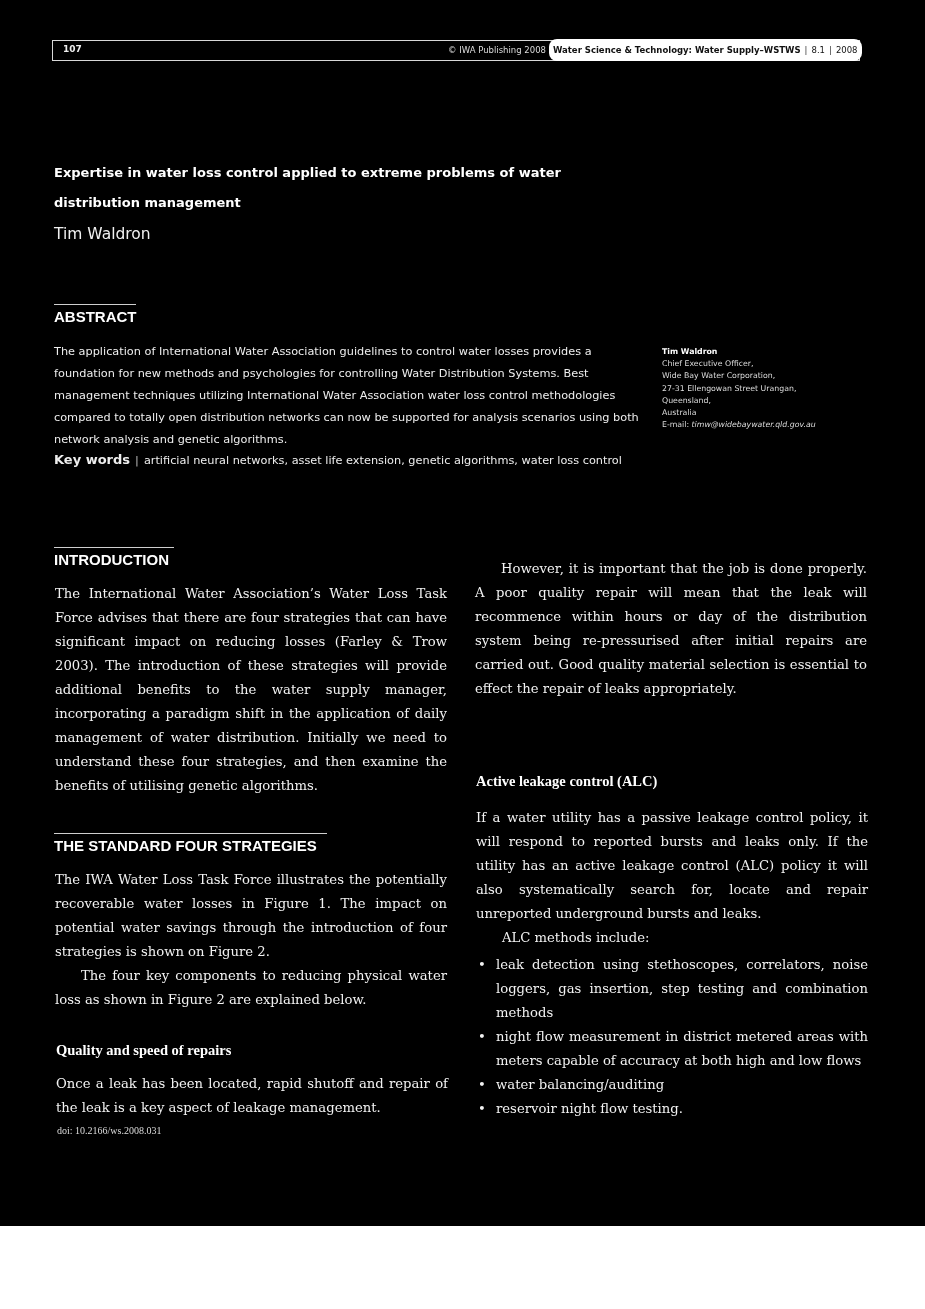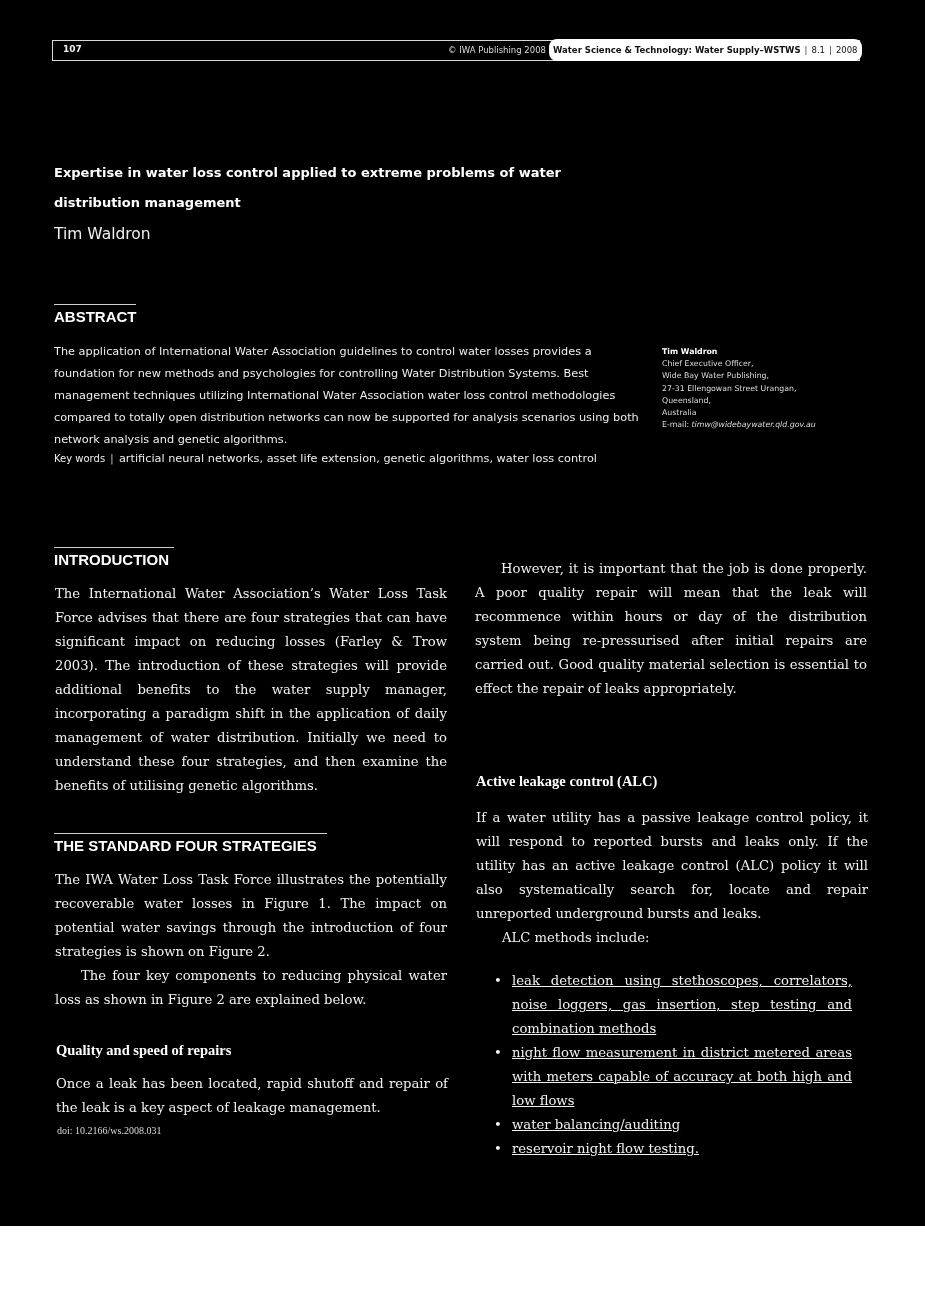--- a/index.html
+++ b/index.html
@@ -45,21 +45,21 @@
   }
 
   .abstract {
     position: absolute; left: 54px; top: 341px; width: 585px;
     font-family: "DejaVu Sans", sans-serif; font-size: 11.3px; line-height: 22px; color: #eee;
   }
   .keywords {
     position: absolute; left: 54px; top: 452px; width: 600px;
     font-family: "DejaVu Sans", sans-serif; font-size: 11.3px; color: #eee; white-space: nowrap;
   }
-  .keywords .kw-label { font-weight: normal; font-size: 10px; }
+  .keywords .kw-label { font-weight: bold; font-size: 13px; }
   .keywords .kw-sep { margin: 0 5px; color: #bbb; }
 
   .affil {
     position: absolute; left: 662px; top: 346px; width: 200px;
     font-family: "DejaVu Sans", sans-serif; font-size: 7.8px; line-height: 12.2px; color: #ddd;
   }
   .affil .aff-name { font-weight: bold; color: #fff; }
   .affil .email-val { font-style: italic; }
 
   .body-text {
@@ -67,21 +67,21 @@
     color: #f2f2f2; text-align: justify;
   }
   .body-text p { margin: 0; }
   .indent { text-indent: 26px; }
   .subhead {
     position: absolute; font-family: "Liberation Serif", serif; font-weight: bold; font-size: 14.5px; color: #fff;
   }
   .doi {
     position: absolute; left: 57px; top: 1125px; font-family: "Liberation Serif", serif; font-size: 10px; color: #ddd;
   }
-  ul.alc-list { list-style: none; margin: 16px; padding: 0; text-decoration: underline; }
+  ul.alc-list { list-style: none; margin: 0; padding: 0; }
   ul.alc-list li { position: relative; padding-left: 20px; }
   ul.alc-list li::before {
     content: "•"; position: absolute; left: 2px; top: 0;
   }
 </style>
 </head>
 <body>
 
 <div class="page">
 
@@ -103,21 +103,21 @@
   <div class="sec-rule" style="left:54px; top:304px; width:82px;"></div>
   <div class="sec-head" style="left:54px; top:308px;">ABSTRACT</div>
   <div class="abstract">The application of International Water Association guidelines to control water losses provides a foundation for new methods and psychologies for controlling Water Distribution Systems. Best management techniques utilizing International Water Association water loss control methodologies compared to totally open distribution networks can now be supported for analysis scenarios using both network analysis and genetic algorithms.</div>
   <div class="keywords">
     <span class="kw-label">Key words</span><span class="kw-sep">|</span><span>artificial neural networks, asset life extension, genetic algorithms, water loss control</span>
   </div>
 
   <div class="affil">
     <div class="aff-name">Tim Waldron</div>
     <div>Chief Executive Officer,</div>
-    <div>Wide Bay Water Publishing,</div>
+    <div>Wide Bay Water Corporation,</div>
     <div>27-31 Ellengowan Street Urangan,</div>
     <div>Queensland,</div>
     <div>Australia</div>
     <div><span>E-mail: </span><span class="email-val">timw@widebaywater.qld.gov.au</span></div>
   </div>
 
   <div class="sec-rule" style="left:54px; top:547px; width:120px;"></div>
   <div class="sec-head" style="left:54px; top:551px;">INTRODUCTION</div>
   <div class="body-text" style="left:55px; top:582px; width:392px;">
     <p>The International Water Association’s Water Loss Task Force advises that there are four strategies that can have significant impact on reducing losses (Farley &amp; Trow 2003). The introduction of these strategies will provide additional benefits to the water supply manager, incorporating a paradigm shift in the application of daily management of water distribution. Initially we need to understand these four strategies, and then examine the benefits of utilising genetic algorithms.</p>

